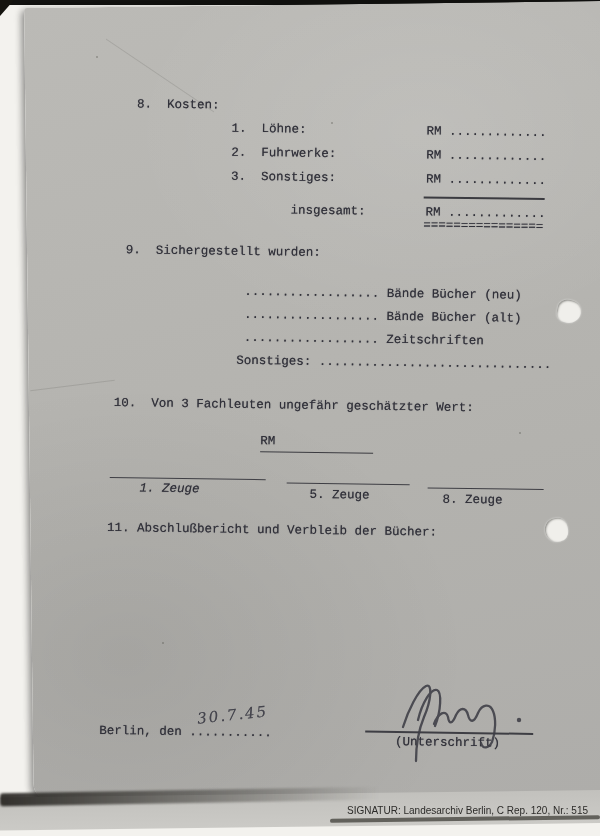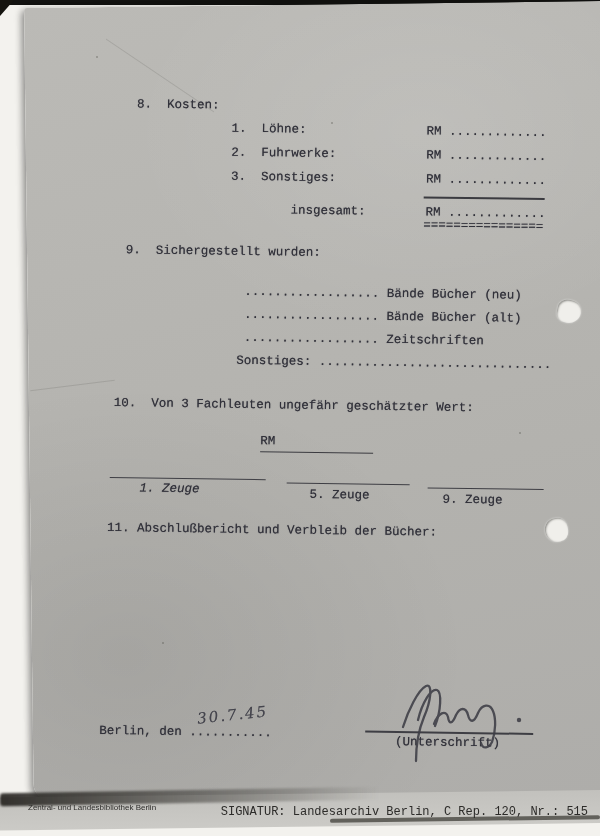--- a/index.html
+++ b/index.html
@@ -69,21 +69,21 @@
   }
   .sig-svg{position:absolute;left:388px;top:673px;}
   
   .footer-left{
     position:absolute;left:28px;top:803px;
     font-family:"Liberation Sans", sans-serif;font-size:8px;line-height:10.5px;
     color:#2c2b29;white-space:nowrap;
   }
   .footer-right{
     position:absolute;right:12px;top:805px;
-    font-family:Liberation Mono, monospace;font-size:12px;color:#2c2b29;white-space:nowrap;
+    font-family:Liberation Sans, sans-serif;font-size:10px;color:#2c2b29;white-space:nowrap;
   }
 </style>
 </head>
 <body>
 
 <div class="top-strip"></div>
 <div class="paper"></div>
 <div class="top-left-wedge"></div>
 <div class="bottom-band"></div>
 <div class="paper-shadow-left"></div>
@@ -129,21 +129,21 @@
   <div class="rm-box"><span>RM</span></div>
 
   
   <div class="rule-thin" style="left:115px;top:477px;width:156px;"></div>
   <div class="t" style="left:145px;top:481px;font-style:italic;">1. Zeuge</div>
 
   <div class="rule-thin" style="left:292px;top:480px;width:123px;"></div>
   <div class="t" style="left:315px;top:485px;">5. Zeuge</div>
 
   <div class="rule-thin" style="left:433px;top:483px;width:116px;"></div>
-  <div class="t" style="left:448px;top:488px;">9. Zeuge</div>
+  <div class="t" style="left:448px;top:488px;">8. Zeuge</div>
 
   
   <div class="t" style="left:113px;top:521px;">11. Abschlußbericht und Verbleib der Bücher:</div>
 
   
   <div class="t" style="left:108px;top:724px;">Berlin, den ...........</div>
 
   
   <div class="rule-thin" style="left:374px;top:727px;width:168px;border-top-width:2px;"></div>
   <div class="t" style="left:404px;top:731px;">(Unterschrift)</div>
@@ -154,15 +154,14 @@
 <svg class="sig-svg" width="160" height="95" viewBox="0 0 160 95">
   <g fill="none" stroke="#3e3e46" stroke-width="2.3" stroke-linecap="round" opacity="0.88">
     <path d="M15,54 C20,38 30,17 38,13 C45,10 43,28 36,44 C31,56 28,70 28,88"></path>
     <path d="M30,47 C34,30 43,15 49,17 C54,19 53,38 47,53"></path>
     <path d="M46,51 C50,40 58,36 60,44 C61,51 64,52 68,42 C72,34 78,34 80,42 C82,50 86,50 90,40 C94,31 102,30 105,38 C108,45 108,58 104,69 C101,75 95,77 93,70"></path>
   </g>
   <circle cx="131" cy="47" r="2.2" fill="#3e3e46" opacity="0.88"></circle>
 </svg>
 
 <div class="footer-left">
-  <div>Zentral- und Landesbibliothek Berlin</div>
 </div>
 <div class="footer-right">SIGNATUR: Landesarchiv Berlin, C Rep. 120, Nr.: 515</div>
 
 </body></html>

